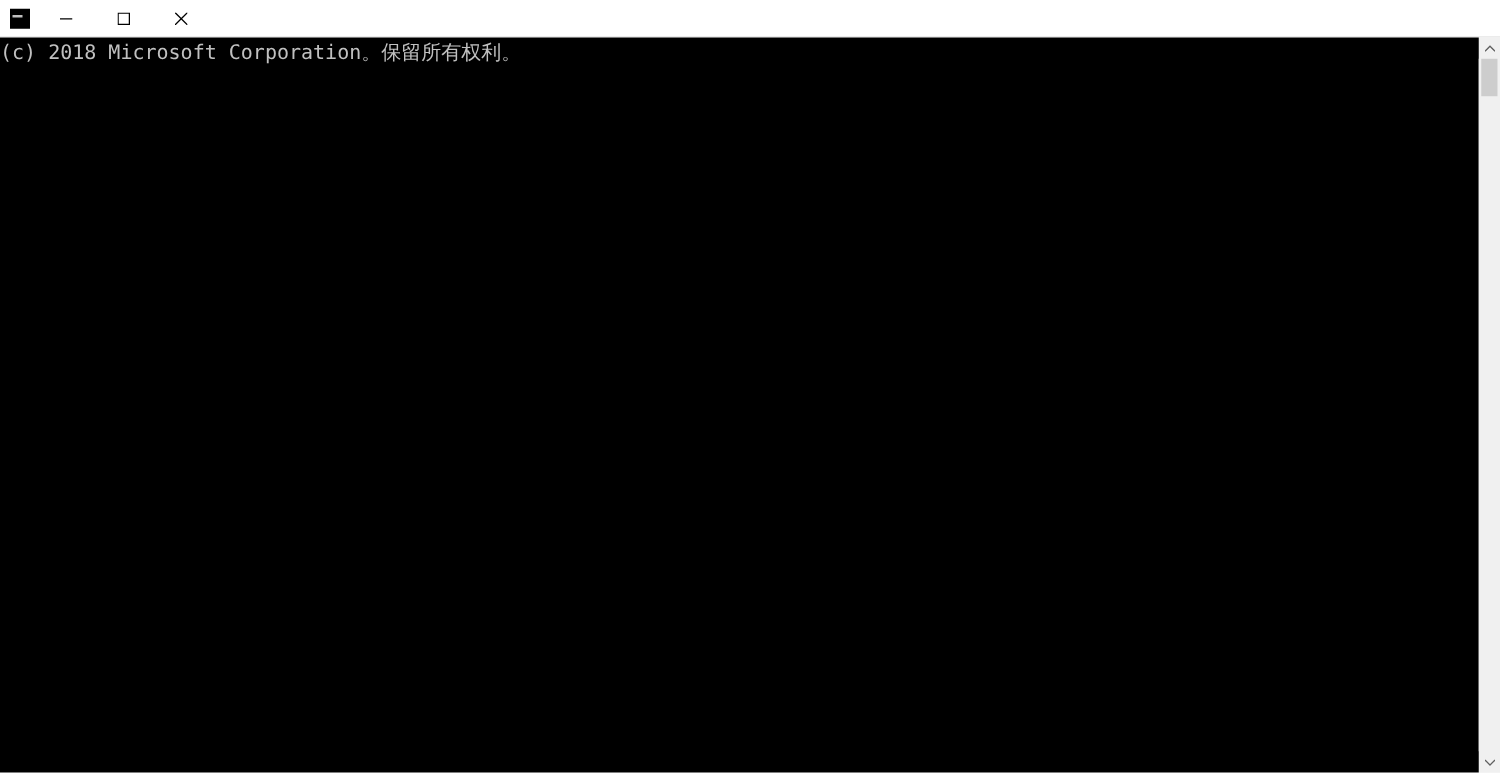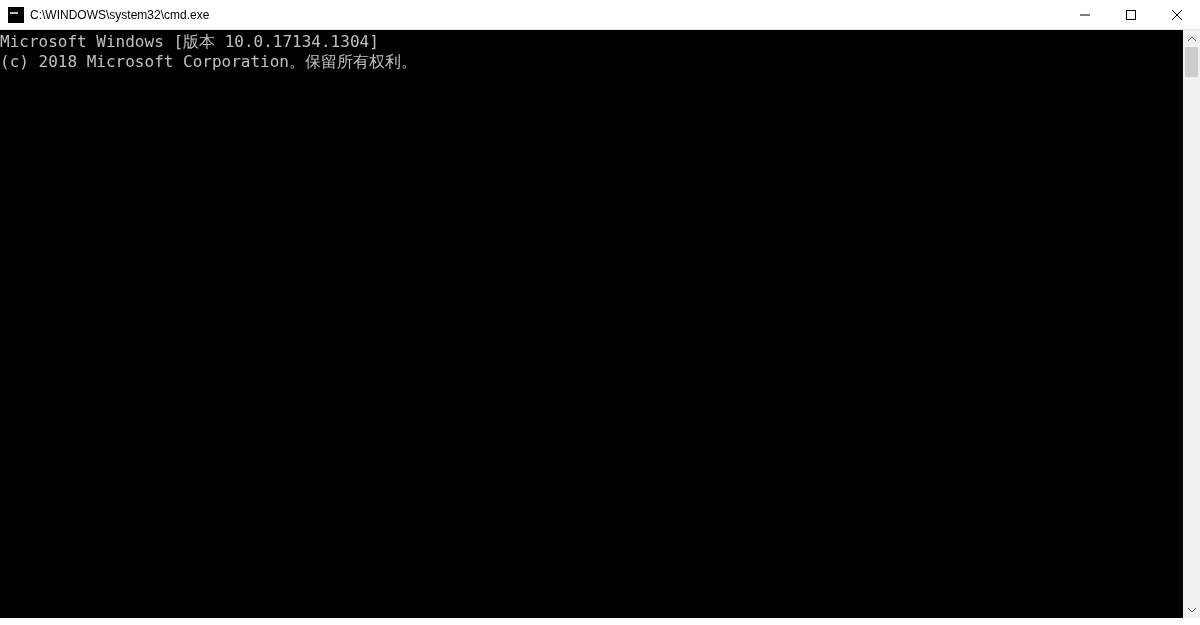--- a/index.html
+++ b/index.html
@@ -124,21 +124,20 @@
     .bottom-gap {
       height: 7px;
       background: #ffffff;
     }
   </style>
 </head>
 <body>
 
 <div class="titlebar">
   <div class="app-icon"></div>
-  <div class="title-text">C:\WINDOWS\system32\cmd.exe</div>
   <div class="window-controls">
     <div class="win-btn">
       <svg viewBox="0 0 10 10">
           <line x1="0" y1="5" x2="10" y2="5" stroke="#000" stroke-width="1"></line>
         </svg>
     </div>
     <div class="win-btn">
       <svg viewBox="0 0 10 10">
           <rect x="0.5" y="0.5" width="9" height="9" fill="none" stroke="#000" stroke-width="1"></rect>
         </svg>
@@ -146,21 +145,21 @@
     <div class="win-btn close">
       <svg viewBox="0 0 10 10">
           <line x1="0" y1="0" x2="10" y2="10" stroke="#000" stroke-width="1"></line>
           <line x1="10" y1="0" x2="0" y2="10" stroke="#000" stroke-width="1"></line>
         </svg>
     </div>
   </div>
 </div>
 
 <div class="terminal-wrap">
-  <div class="terminal"><span class="line">Microsoft Windows [版本 10.0.17134.1304]</span><span class="line">(c) 2018 Microsoft Corporation。保留所有权利。</span><span class="line"></span></div>
+  <div class="terminal"><span class="line">(c) 2018 Microsoft Corporation。保留所有权利。</span><span class="line"></span></div>
   <div class="scrollbar">
     <div class="scroll-arrow">
       <svg viewBox="0 0 8 8">
           <path d="M0 6 L4 2 L8 6" fill="none" stroke="#606060" stroke-width="1"></path>
         </svg>
     </div>
     <div class="scroll-track">
       <div class="scroll-thumb"></div>
     </div>
     <div class="scroll-arrow">

